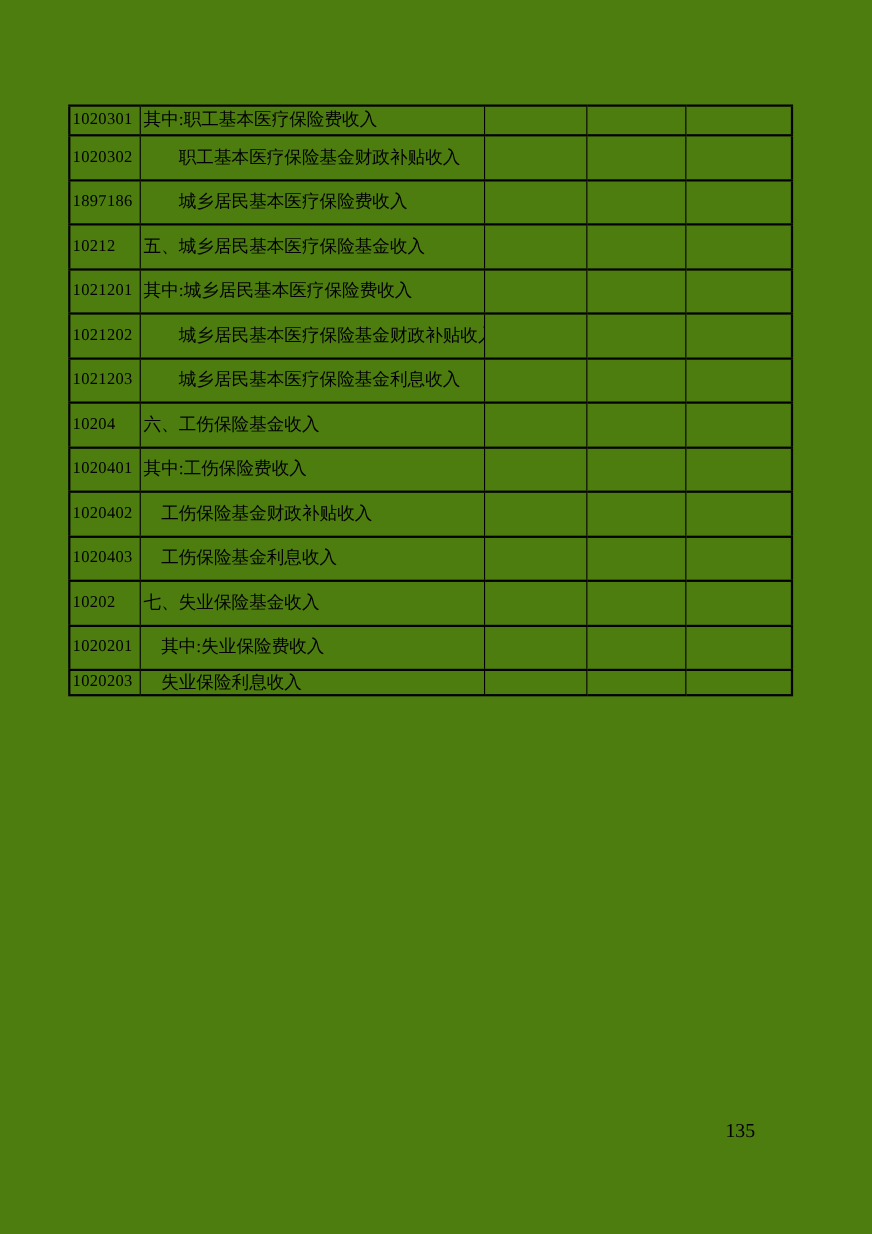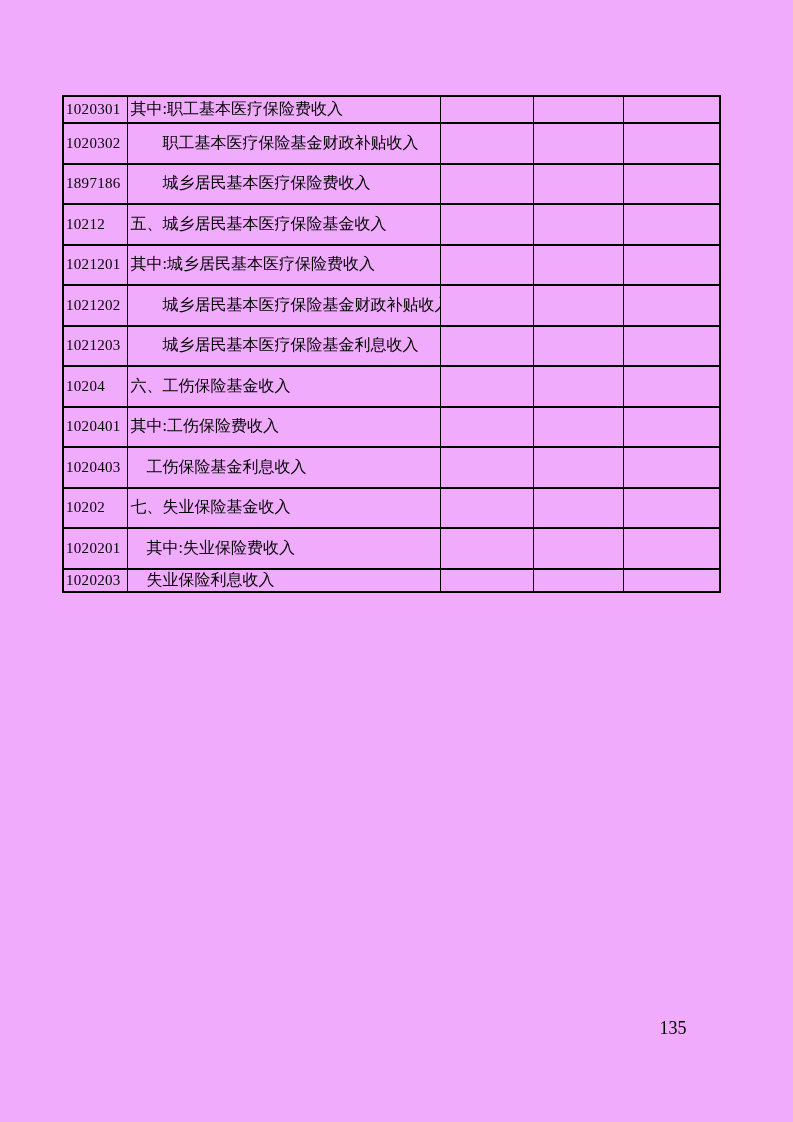--- a/index.html
+++ b/index.html
@@ -5,21 +5,21 @@
   html, body {
     margin: 0;
     padding: 0;
     background: #e8e8e8;
   }
   .page {
     position: relative;
     width: 793px;
     height: 1122px;
     margin: 0 auto;
-    background: #f0abfc;
+    background: #4d7c0f;
     color: #000000;
     font-family: "Liberation Serif", "DejaVu Serif", serif;
     overflow: hidden;
   }
   table.budget-table {
     position: absolute;
     left: 62px;
     top: 95px;
     width: 657px;
     border-collapse: collapse;
@@ -133,20 +133,27 @@
         <td class="cell-val"></td>
       </tr>
       <tr class="r-mid">
         <td class="cell-code">1020401</td>
         <td class="cell-desc">其中:工伤保险费收入</td>
         <td class="cell-val"></td>
         <td class="cell-val"></td>
         <td class="cell-val"></td>
       </tr>
       <tr class="r-mid">
+        <td class="cell-code">1020402</td>
+        <td class="cell-desc">　工伤保险基金财政补贴收入</td>
+        <td class="cell-val"></td>
+        <td class="cell-val"></td>
+        <td class="cell-val"></td>
+      </tr>
+      <tr class="r-mid">
         <td class="cell-code">1020403</td>
         <td class="cell-desc">　工伤保险基金利息收入</td>
         <td class="cell-val"></td>
         <td class="cell-val"></td>
         <td class="cell-val"></td>
       </tr>
       <tr class="r-mid">
         <td class="cell-code">10202</td>
         <td class="cell-desc">七、失业保险基金收入</td>
         <td class="cell-val"></td>

